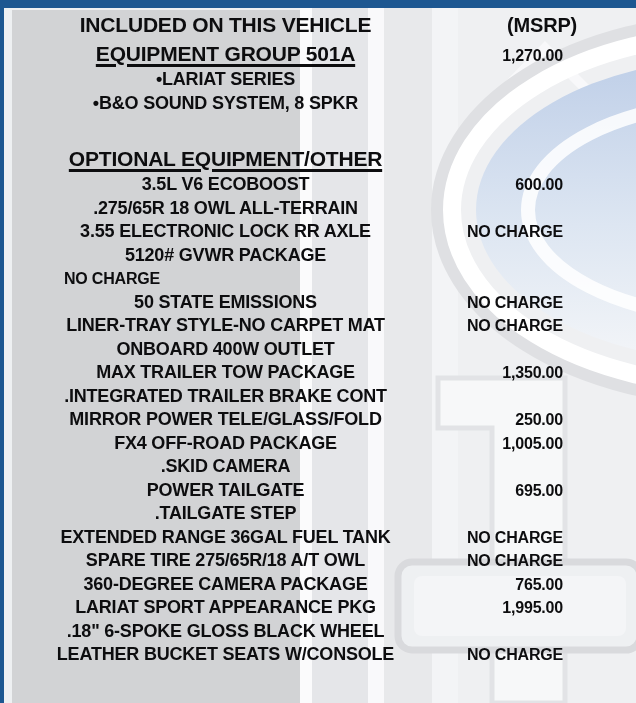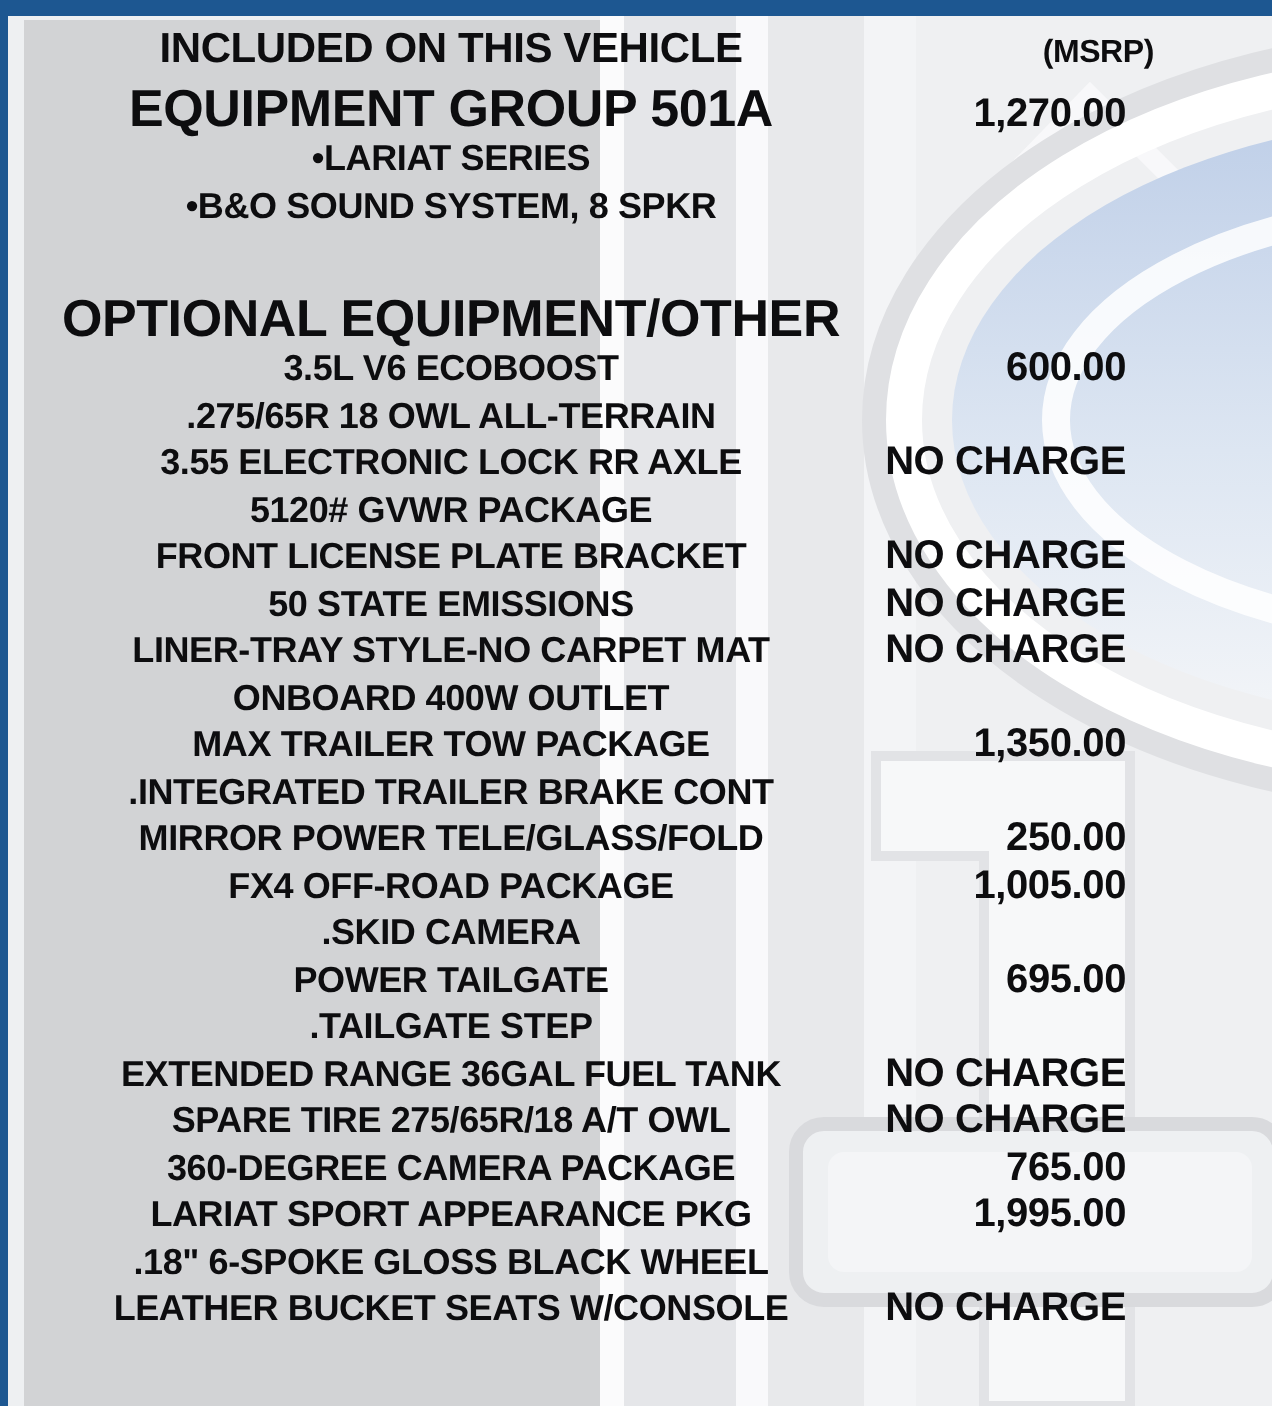--- a/index.html
+++ b/index.html
@@ -36,28 +36,29 @@
     display:flex;
     justify-content:space-between;
     align-items:baseline;
     white-space:nowrap;
   }
   .row .label{flex:1 1 auto;overflow:visible;text-align:center;}
   .row .price{
     flex:0 0 auto;
     min-width:150px;
     text-align:right;
-    font-size:20px;
+    font-size:16px;
     padding-right:14px;
   }
   .title-row{height:30px;line-height:30px;font-size:21px;}
-  .title-row .price{font-size:16px;padding-right:0;}
+  .title-row .price{font-size:20px;padding-right:0;}
   .row.heading{height:28px;line-height:28px;}
   .row.heading .label{
-    font-size:26px;
+    font-size:21px;
+    text-decoration:underline;
     text-decoration-thickness:2.5px;
     text-underline-offset:3px;
   }
   .row.item{height:23.5px;line-height:23.5px;font-size:18px;}
   .row.spacer{height:30px;}
 </style>
 </head>
 <body>
 
 <svg class="watermark" viewBox="0 0 636 703" xmlns="http://www.w3.org/2000/svg" aria-hidden="true">
@@ -131,21 +132,20 @@
   </div>
       <div class="row item">
     <span class="label">3.55 ELECTRONIC LOCK RR AXLE</span>
     <span class="price">NO CHARGE</span>
   </div>
       <div class="row item">
     <span class="label">5120# GVWR PACKAGE</span>
     <span class="price"></span>
   </div>
       <div class="row item">
-    <span class="label">FRONT LICENSE PLATE BRACKET</span>
     <span class="price">NO CHARGE</span>
   </div>
       <div class="row item">
     <span class="label">50 STATE EMISSIONS</span>
     <span class="price">NO CHARGE</span>
   </div>
       <div class="row item">
     <span class="label">LINER-TRAY STYLE-NO CARPET MAT</span>
     <span class="price">NO CHARGE</span>
   </div>

